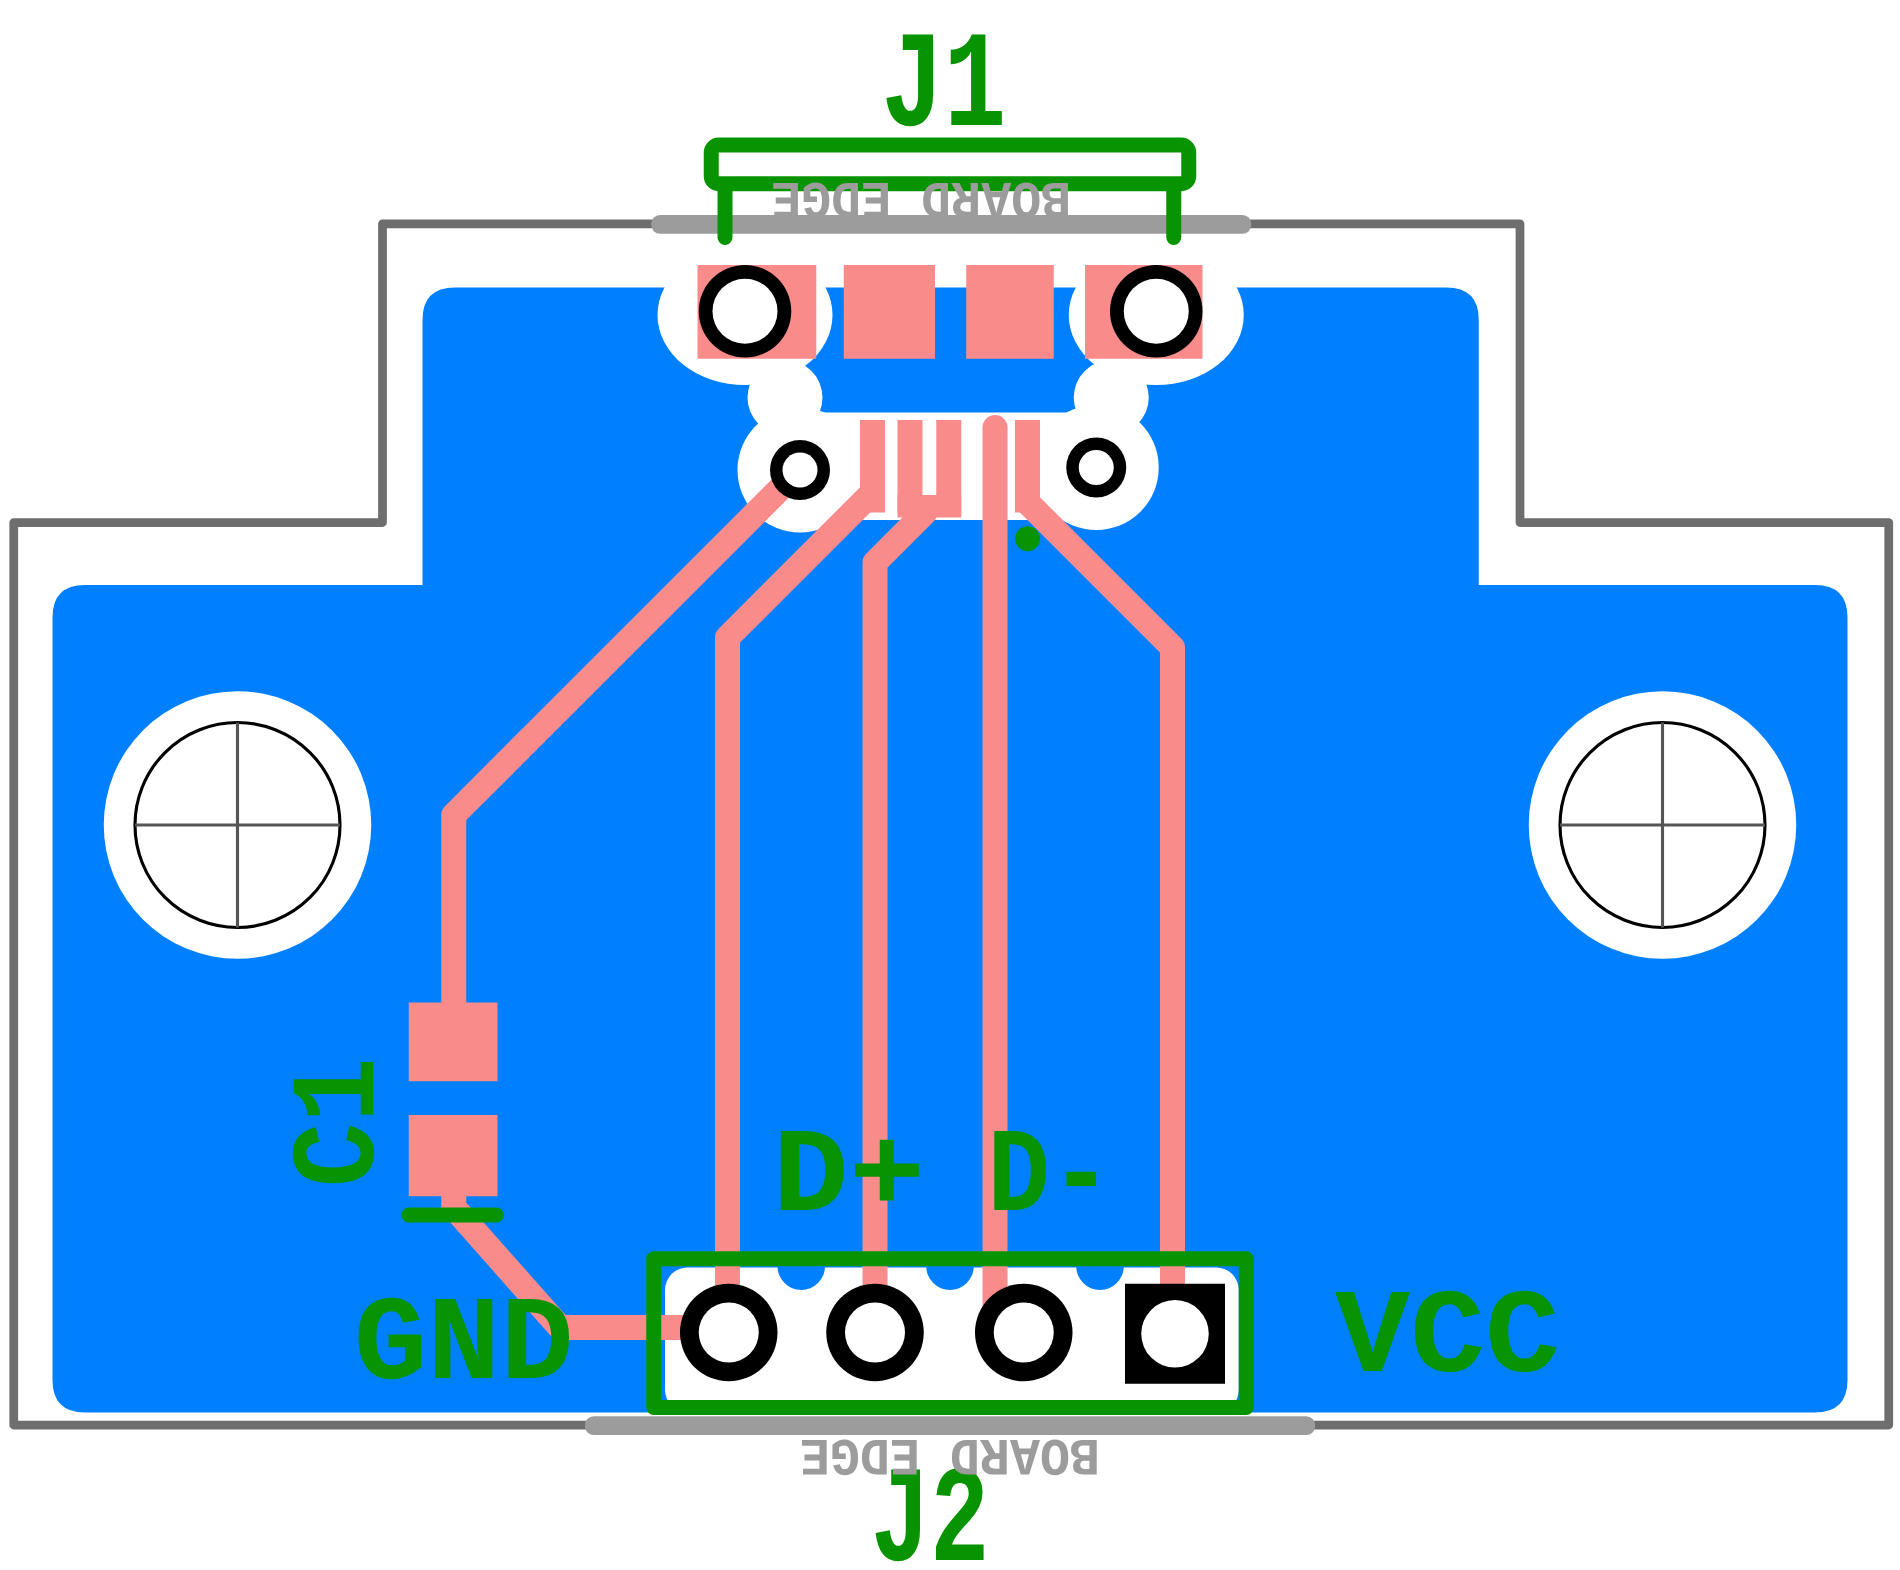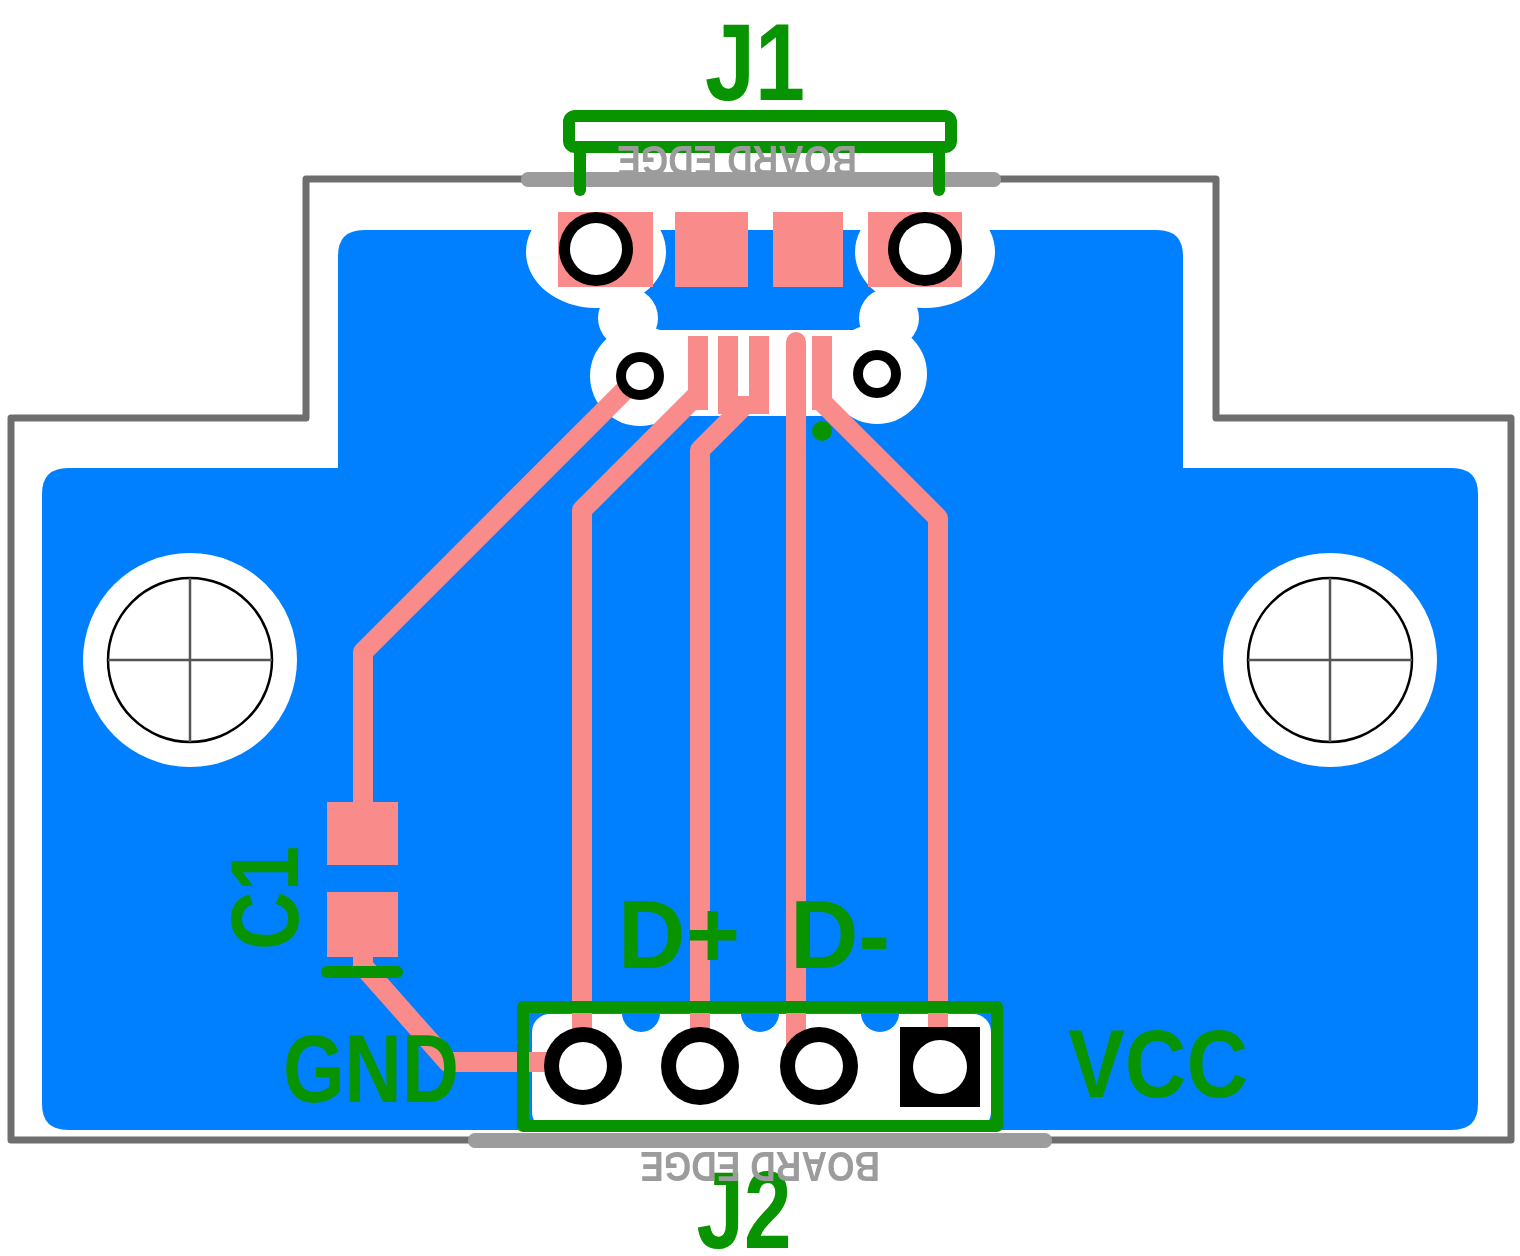--- a/index.html
+++ b/index.html
@@ -1,17 +1,17 @@
 <!DOCTYPE html>
 <html><head>
 <meta charset="utf-8">
 <style>
   html,body{margin:0;padding:0;background:#ffffff;}
   .stage{position:relative;width:1520px;height:1256px;background:#ffffff;overflow:hidden;
-         font-family:Liberation Sans, sans-serif;}
+         font-family:Liberation Mono, monospace;}
   svg{display:block}
   
   .outline{fill:none;stroke:#6E6E6E;stroke-width:7;stroke-linejoin:round;}
   .pour{fill:#0080FF;}
   .clr{fill:#FFFFFF;}
   .cu{fill:#F98B8B;}
   .cu-tr{fill:none;stroke:#F98B8B;stroke-width:20;stroke-linecap:round;stroke-linejoin:round;}
   .drill{fill:#000000;}
   .hole-in{fill:#FFFFFF;}
   .silk{fill:none;stroke:#089400;stroke-width:12;stroke-linecap:round;stroke-linejoin:round;}

